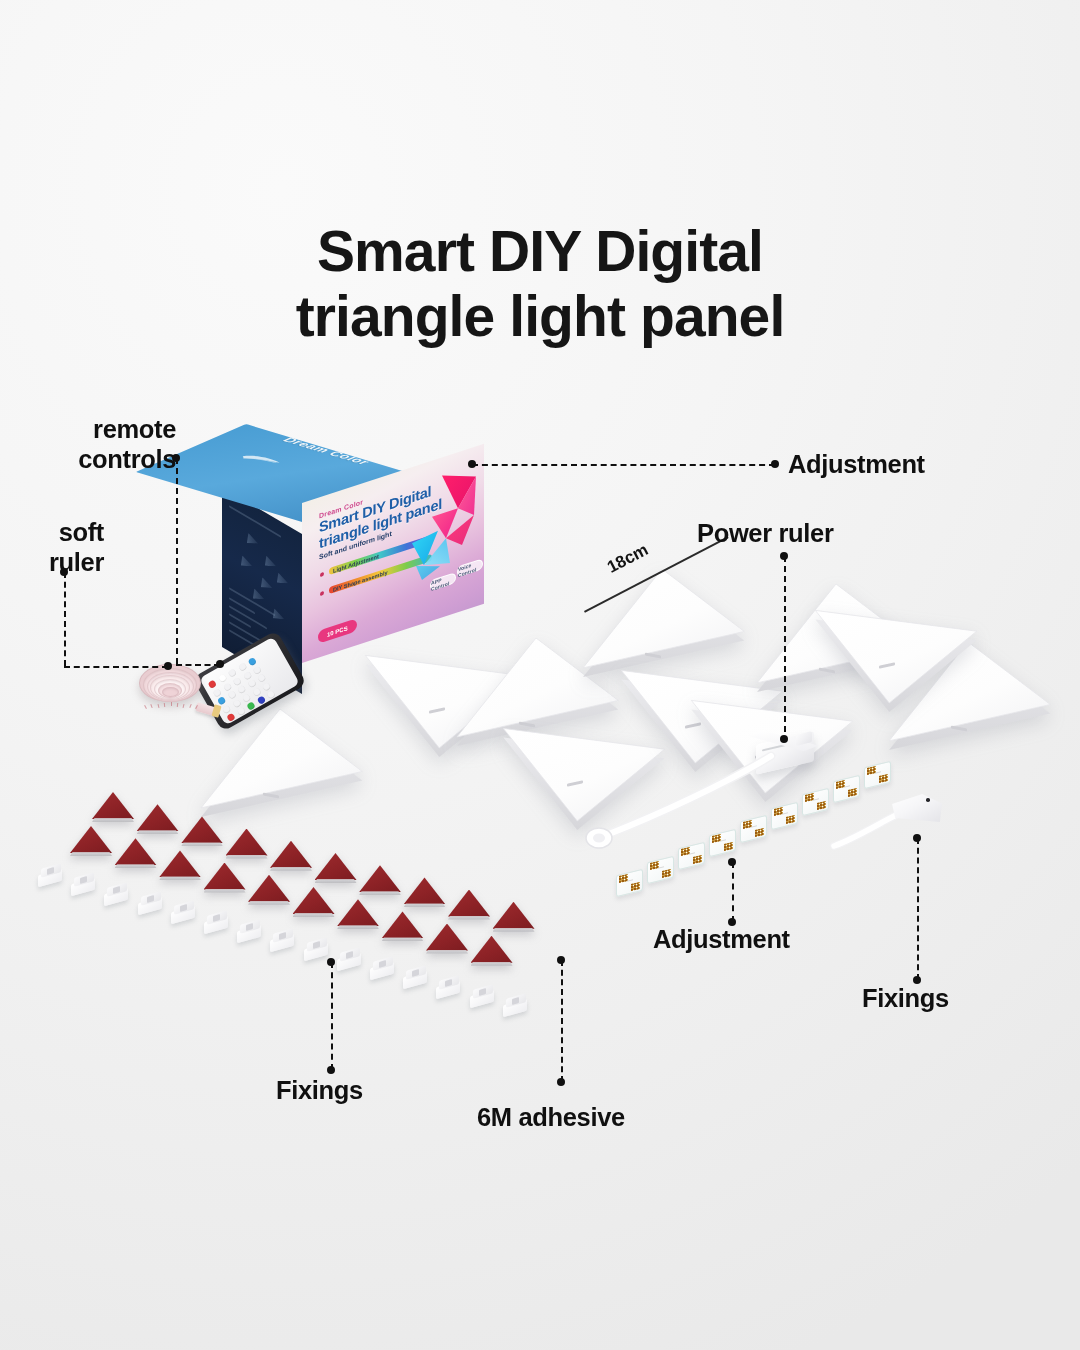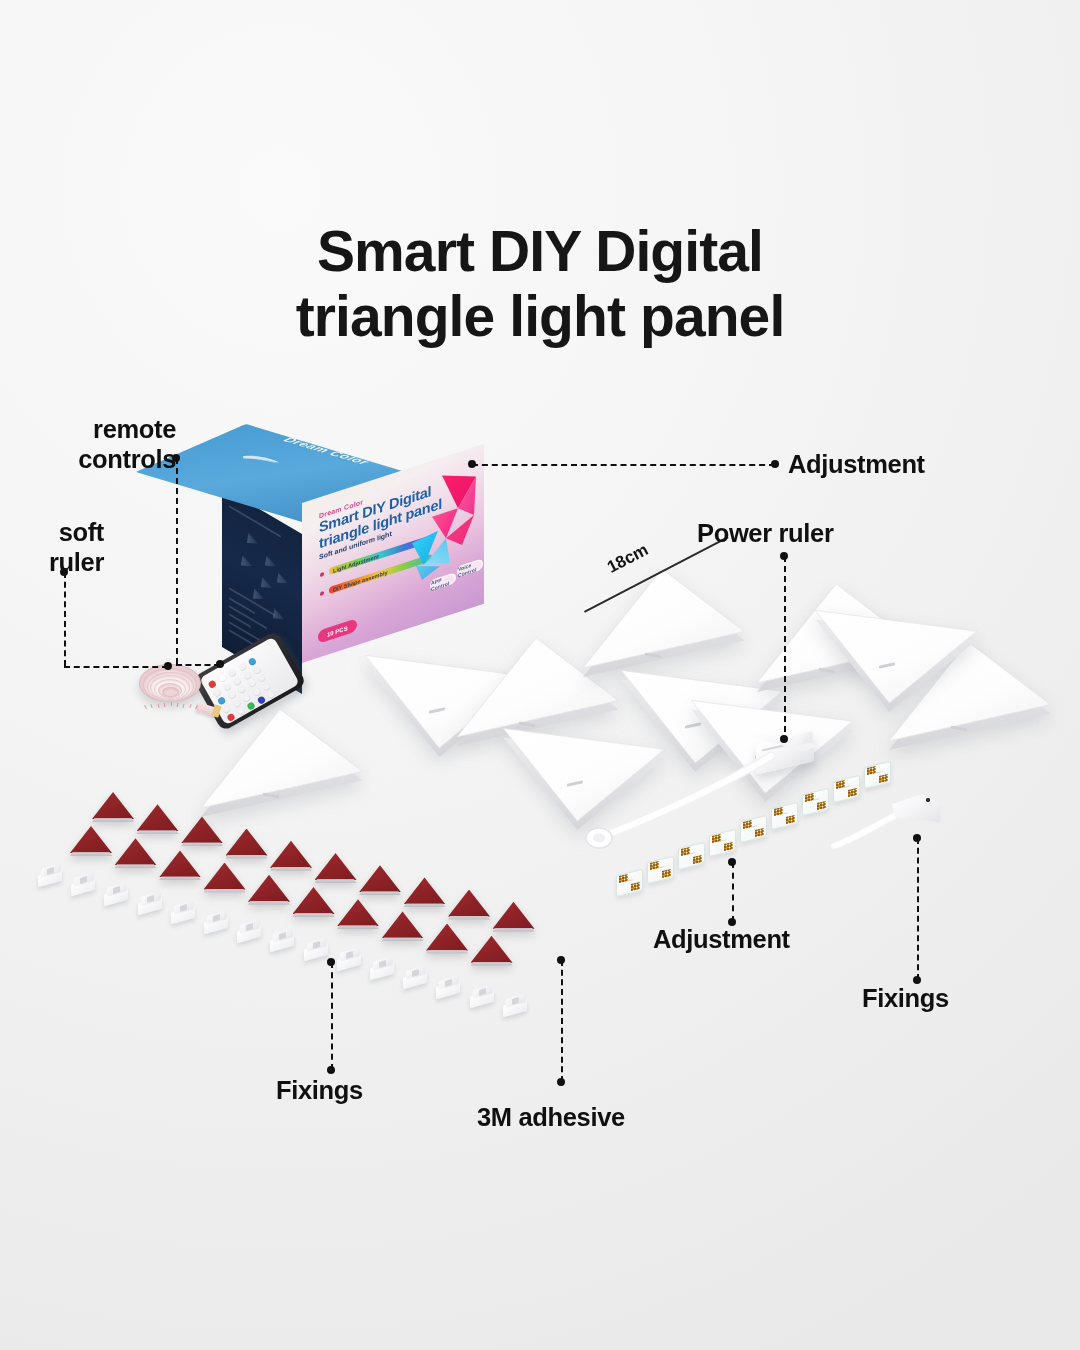--- a/index.html
+++ b/index.html
@@ -946,15 +946,15 @@
 
   <div class="label rt" style="left:0px;   top:518px; width:104px;">soft
 ruler</div>
   <div class="label rt" style="left:0px;   top:415px; width:176px;">remote
 controls</div>
   <div class="label" style="left:788px; top:450px;">Adjustment</div>
   <div class="label" style="left:697px; top:519px;">Power ruler</div>
   <div class="label" style="left:653px; top:925px;">Adjustment</div>
   <div class="label" style="left:862px; top:984px;">Fixings</div>
   <div class="label" style="left:276px; top:1076px;">Fixings</div>
-  <div class="label" style="left:477px; top:1103px;">3M adhesive</div>
+  <div class="label" style="left:477px; top:1103px;">6M adhesive</div>
 
 </div>
 
 </body></html>

